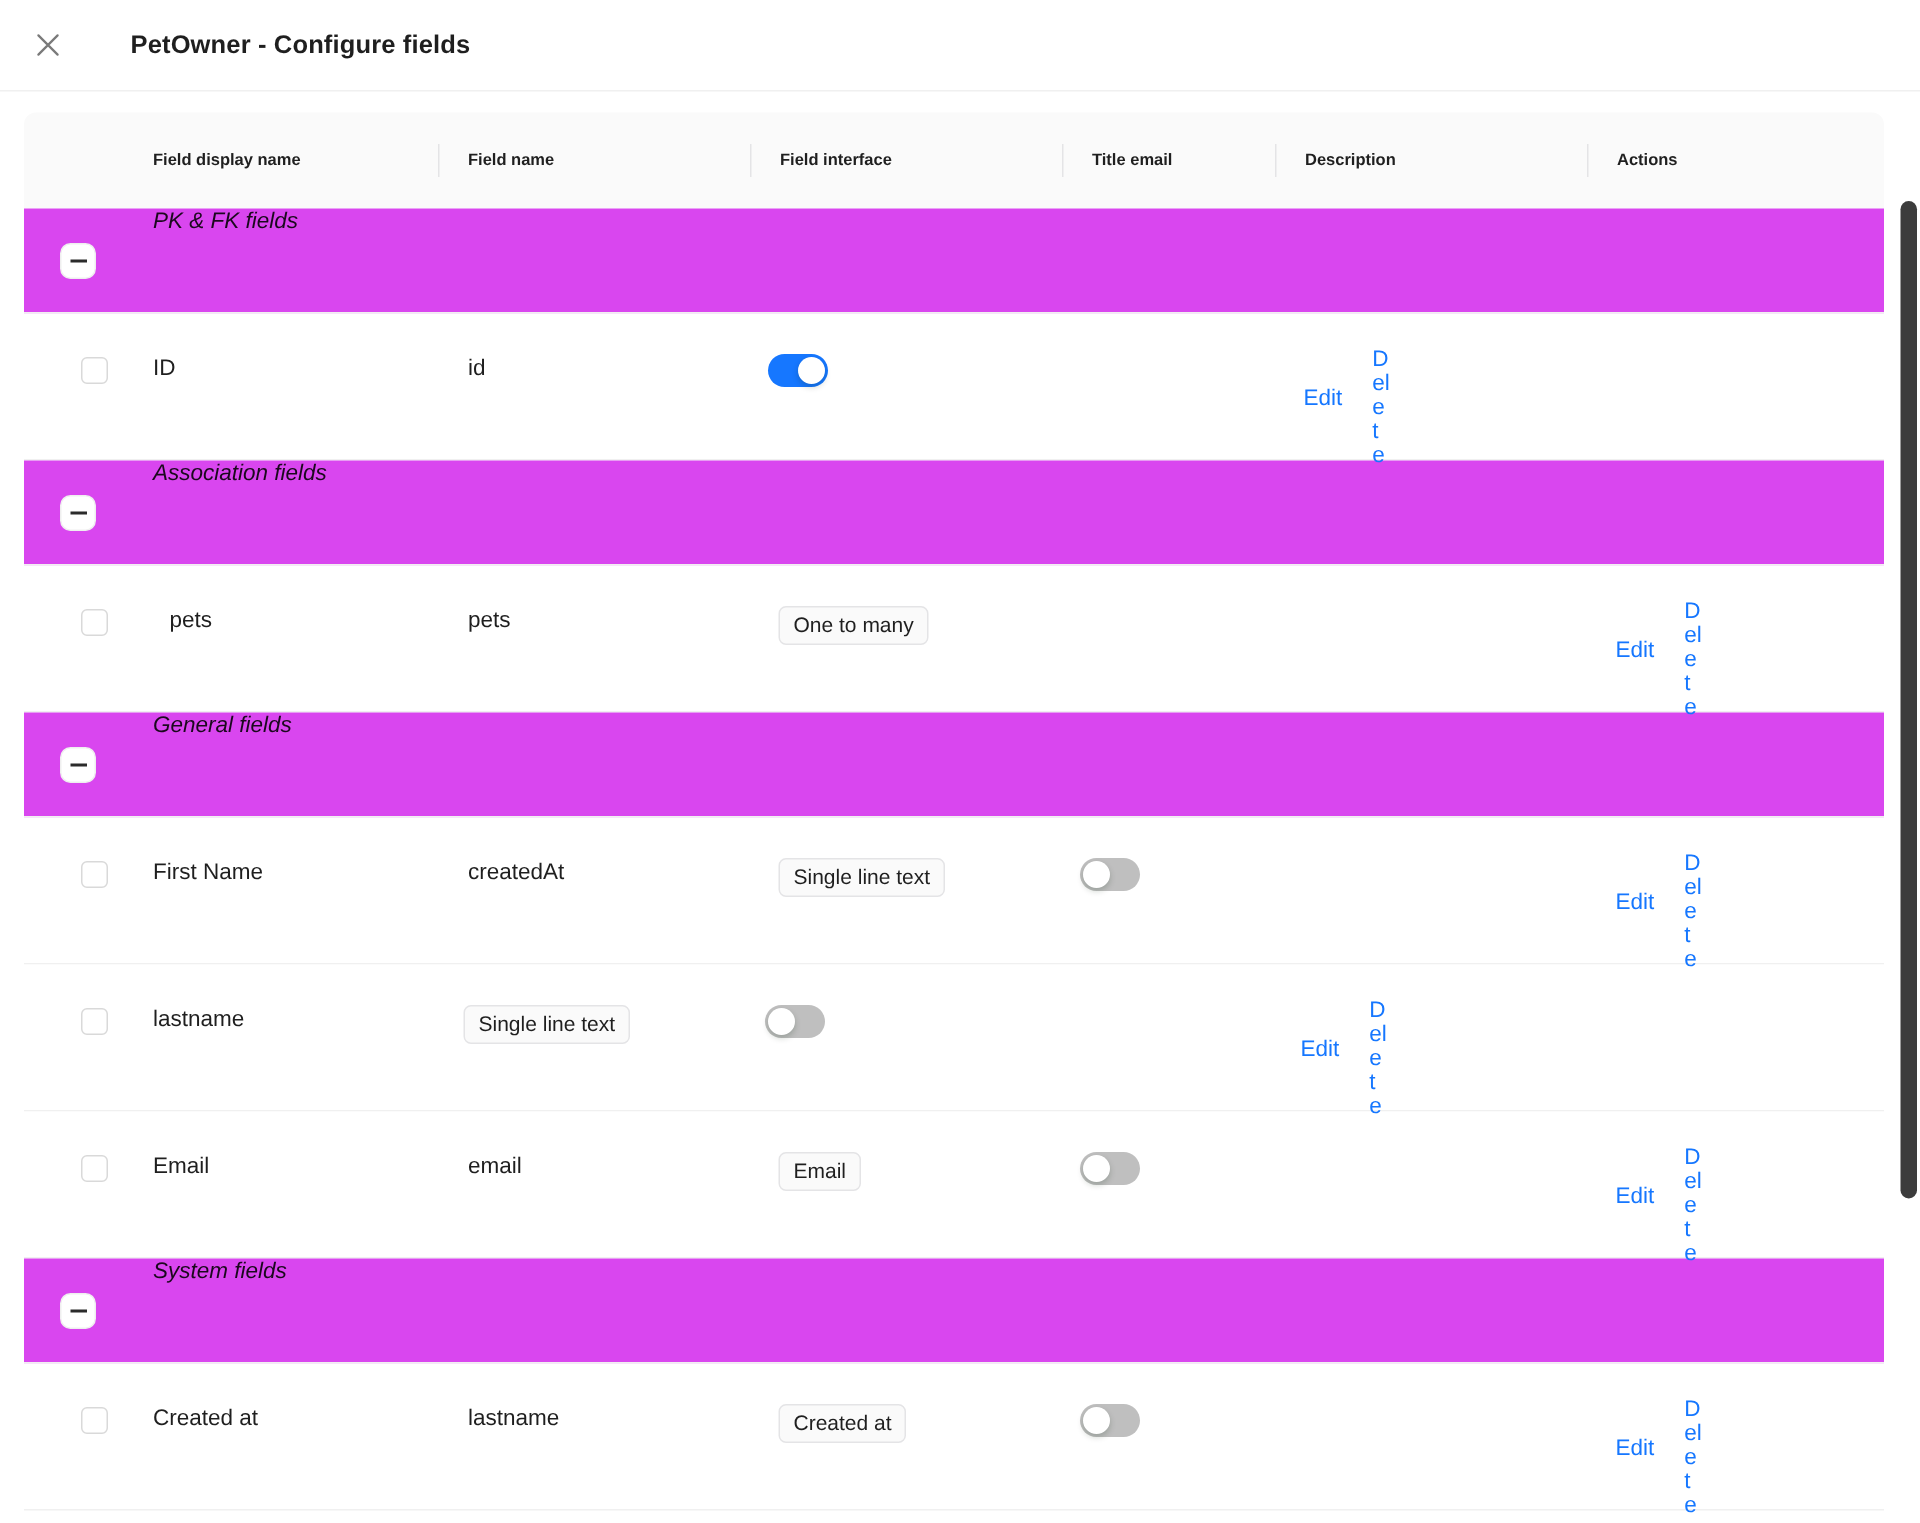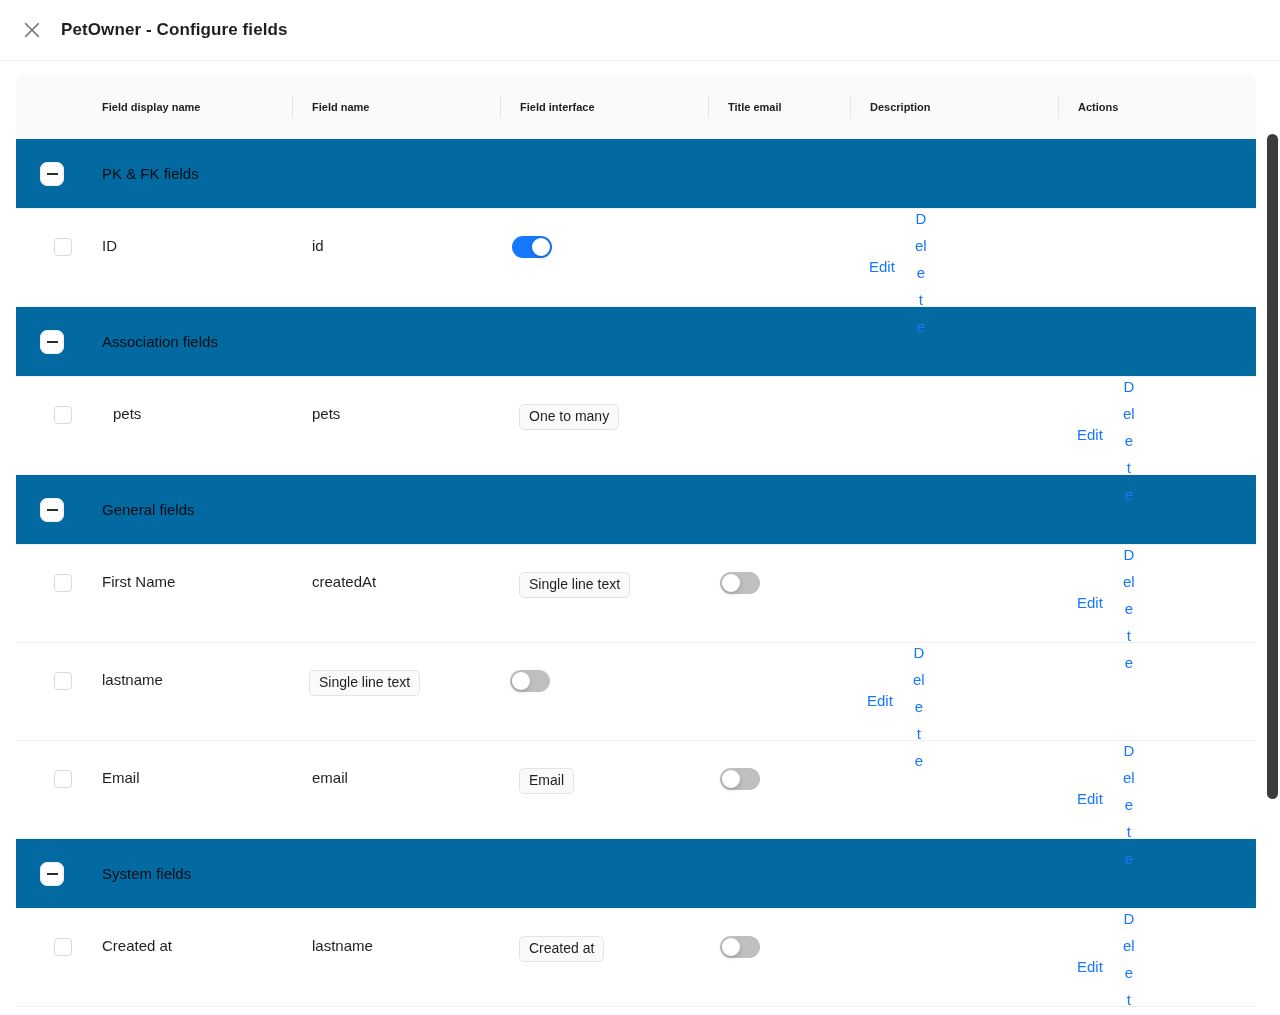--- a/index.html
+++ b/index.html
@@ -13,20 +13,21 @@
   }
 
   
   .titlebar {
     position: relative;
     height: 61px;
     border-bottom: 1px solid #f0f0f0;
     display: flex;
     align-items: center;
     padding-left: 16px;
+    gap: 26px;
   }
   .close-btn {
     width: 32px; height: 32px;
     display: flex; align-items: center; justify-content: center;
     cursor: pointer;
     color: #7a7a7a;
     flex: 0 0 auto;
   }
   .close-btn svg { display: block; }
   .dialog-title {
@@ -84,24 +85,24 @@
   .c-disp   { width: 210px; flex: 0 0 210px; }
   .c-name   { width: 208px; flex: 0 0 208px; }
   .c-iface  { width: 208px; flex: 0 0 208px; }
   .c-title  { width: 142px; flex: 0 0 142px; }
   .c-desc   { width: 208px; flex: 0 0 208px; }
   .c-act    { width: 198px; flex: 1 1 auto; }
 
   
   .group-row {
     display: flex;
-    align-items: center;
     height: 70px;
     border-bottom: 1px solid #f0f0f0;
-    background: #0369a1;
+    background: #d946ef;
+    font-style: italic;
   }
   .group-toggle-cell {
     width: 66px; flex: 0 0 66px;
     display: flex; align-items: center;
     padding-left: 24px;
   }
   .minus-btn {
     width: 24px; height: 24px;
     border: 1px solid #efefef;
     border-radius: 7px;
@@ -185,24 +186,23 @@
     padding-left: 19px;
     padding-top: 17px;
     display: flex;
     align-items: center;
     gap: 0;
     height: 97px;
   }
   .act-link {
     color: #1677ff;
     font-size: 15px;
-    line-height: 27px;
+    line-height: 16px;
     cursor: pointer;
     text-decoration: none;
-    text-align: center;
   }
   .act-edit {
     display: flex;
     align-items: center;
     height: 80px;
     padding-right: 2px;
   }
   .act-delete {
     width: 30px;
     word-break: break-all;

